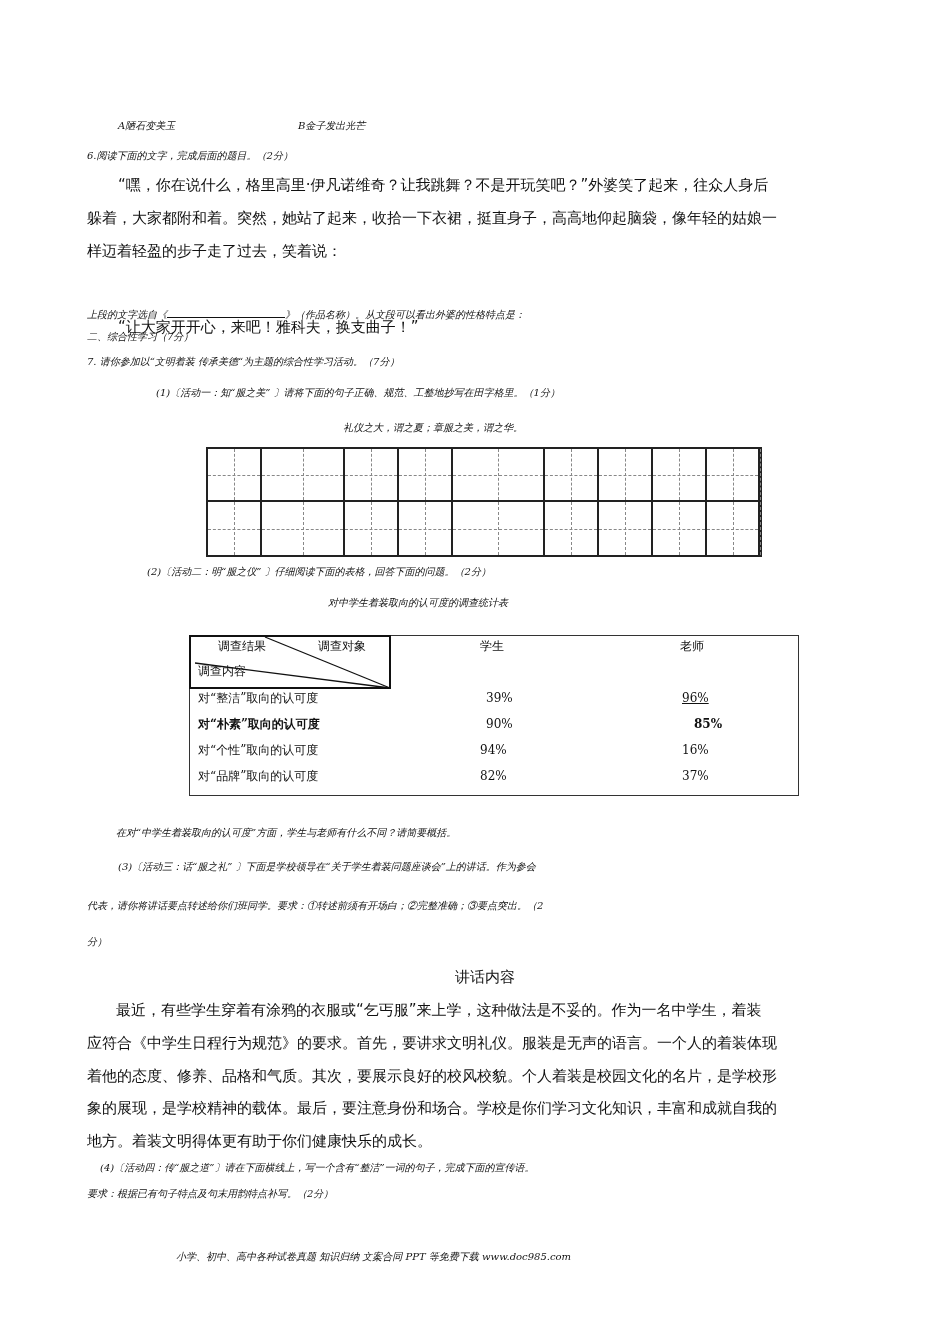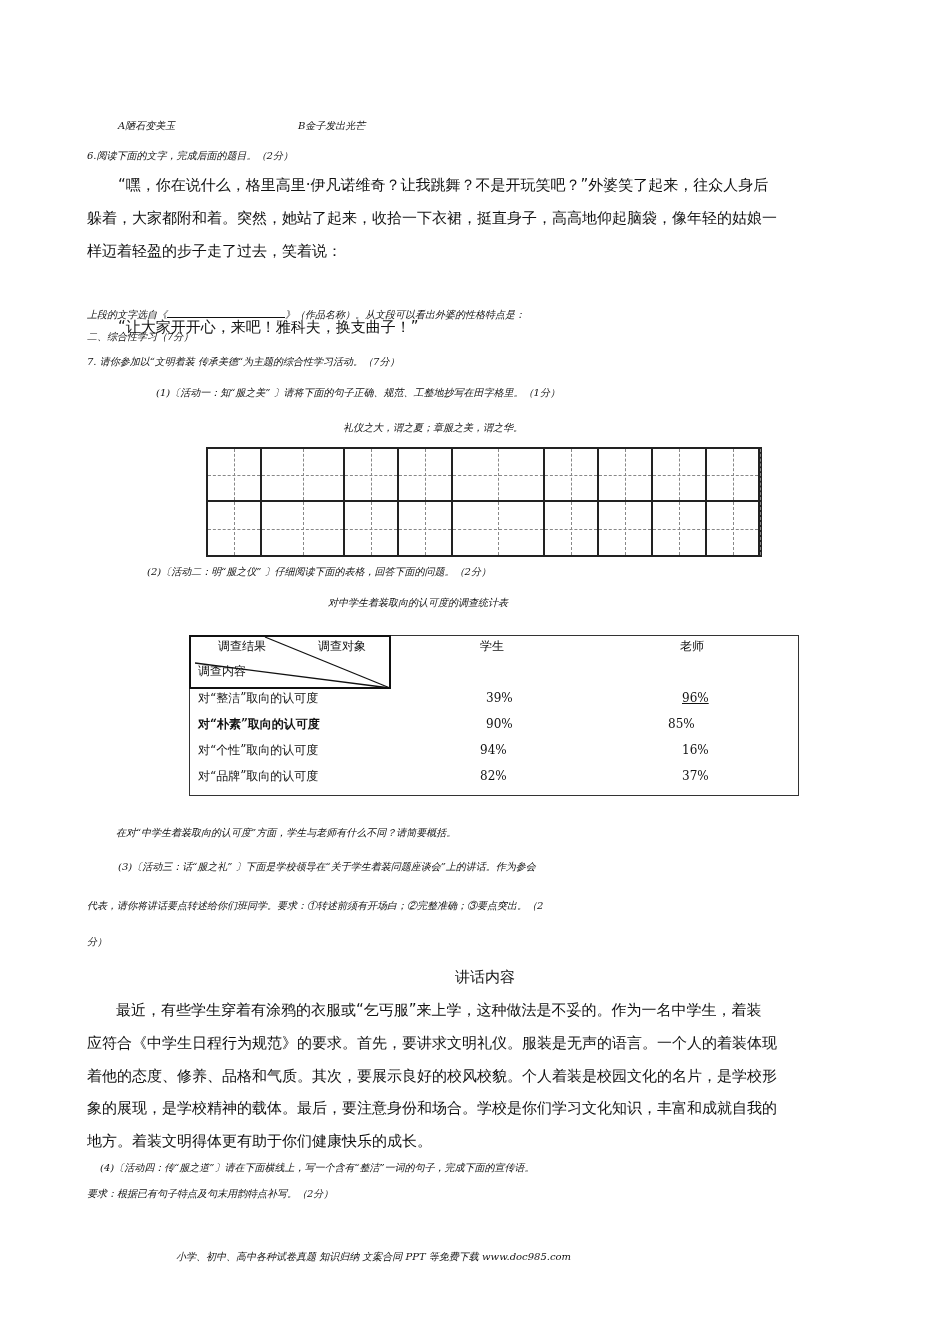--- a/index.html
+++ b/index.html
@@ -138,21 +138,21 @@
 <div class="cell serif" style="left:198px; top:661px;">调查内容</div>
 <div class="cell serif" style="left:480px; top:636px;">学生</div>
 <div class="cell serif" style="left:680px; top:636px;">老师</div>
 
 <div class="cell serif" style="left:198px; top:688px;">对“整洁”取向的认可度</div>
 <div class="cell serif" style="left:486px; top:688px;">39%</div>
 <div class="cell serif" style="left:682px; top:688px;text-decoration:underline;">96%</div>
 
 <div class="cell serif" style="left:198px; top:714px;font-weight:bold;">对“朴素”取向的认可度</div>
 <div class="cell serif" style="left:486px; top:714px;">90%</div>
-<div class="cell serif" style="left:668px; top:714px;">85%</div>
+<div class="cell serif" style="left:694px; top:714px;font-weight:bold;">85%</div>
 
 <div class="cell serif" style="left:198px; top:740px;">对“个性”取向的认可度</div>
 <div class="cell serif" style="left:480px; top:740px;">94%</div>
 <div class="cell serif" style="left:682px; top:740px;">16%</div>
 
 <div class="cell serif" style="left:198px; top:766px;">对“品牌”取向的认可度</div>
 <div class="cell serif" style="left:480px; top:766px;">82%</div>
 <div class="cell serif" style="left:682px; top:766px;">37%</div>
 
 <div class="line serif" style="left:116px; top:823px;">在对“中学生着装取向的认可度”方面，学生与老师有什么不同？请简要概括。</div>

